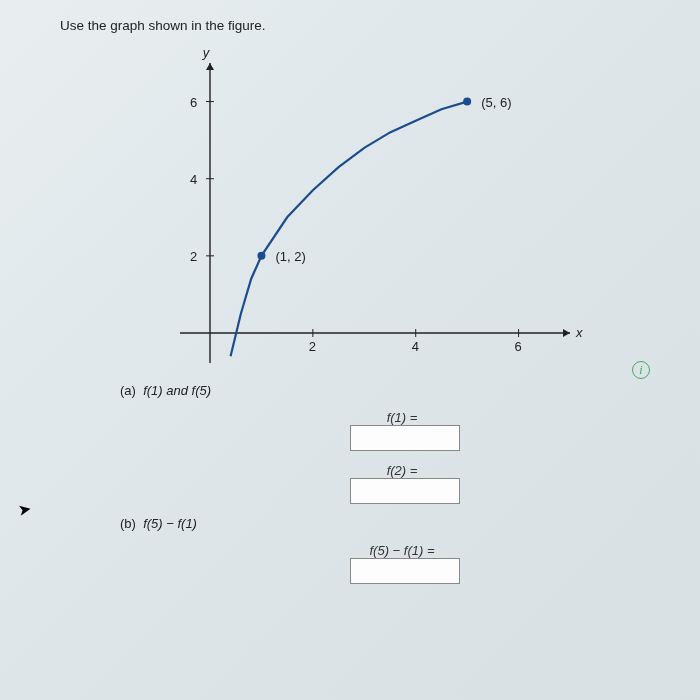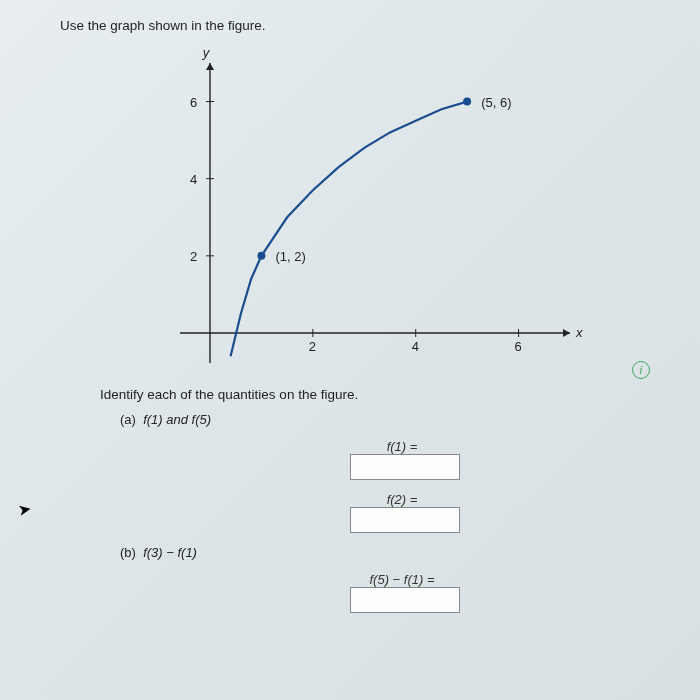--- a/index.html
+++ b/index.html
@@ -112,36 +112,35 @@
         <text x="66" y="14" font-style="italic" text-anchor="middle">y</text>
         <path d="M90.57142857142857 313.14285714285717 L100.85714285714286 270.7142857142857 L111.14285714285714 236 L121.42857142857143 212.85714285714286 L147.14285714285714 174.28571428571428 L172.85714285714286 147.28571428571428 L198.57142857142858 124.14285714285717 L224.28571428571428 104.85714285714286 L250 89.42857142857144 L275.7142857142857 77.85714285714286 L301.42857142857144 66.2857142857143 L327.14285714285717 58.571428571428584" stroke="#1a4d8f" stroke-width="2.2" fill="none"></path>
         <circle cx="121.42857142857143" cy="212.85714285714286" r="4" fill="#1a4d8f"></circle>
         <text x="135.42857142857144" y="217.85714285714286">(1, 2)</text>
         <circle cx="327.14285714285717" cy="58.571428571428584" r="4" fill="#1a4d8f"></circle>
         <text x="341.14285714285717" y="63.571428571428584">(5, 6)</text>
       </svg>
     <div class="info-icon">i</div>
   </div>
 
-  <div class="q-text">Identify each of the quantities on the figure.</div>
 
   <div class="sub">
     <span>(a)</span>&nbsp;&nbsp;<i>f(1) and f(5)</i>
   </div>
   <div class="row">
     <span class="lbl">f(1) =</span>
     <input type="text" value="" style="">
   </div>
   <div class="row">
     <span class="lbl">f(2) =</span>
     <input type="text" value="" style="">
   </div>
 
   <div class="sub">
-    <span>(b)</span>&nbsp;&nbsp;<i>f(3) − f(1)</i>
+    <span>(b)</span>&nbsp;&nbsp;<i>f(5) − f(1)</i>
   </div>
   <div class="row">
     <span class="lbl">f(5) − f(1) =</span>
     <input type="text" value="" style="">
   </div>
 </div>
 
 <div class="cursor">➤</div>
 
 </body></html>

